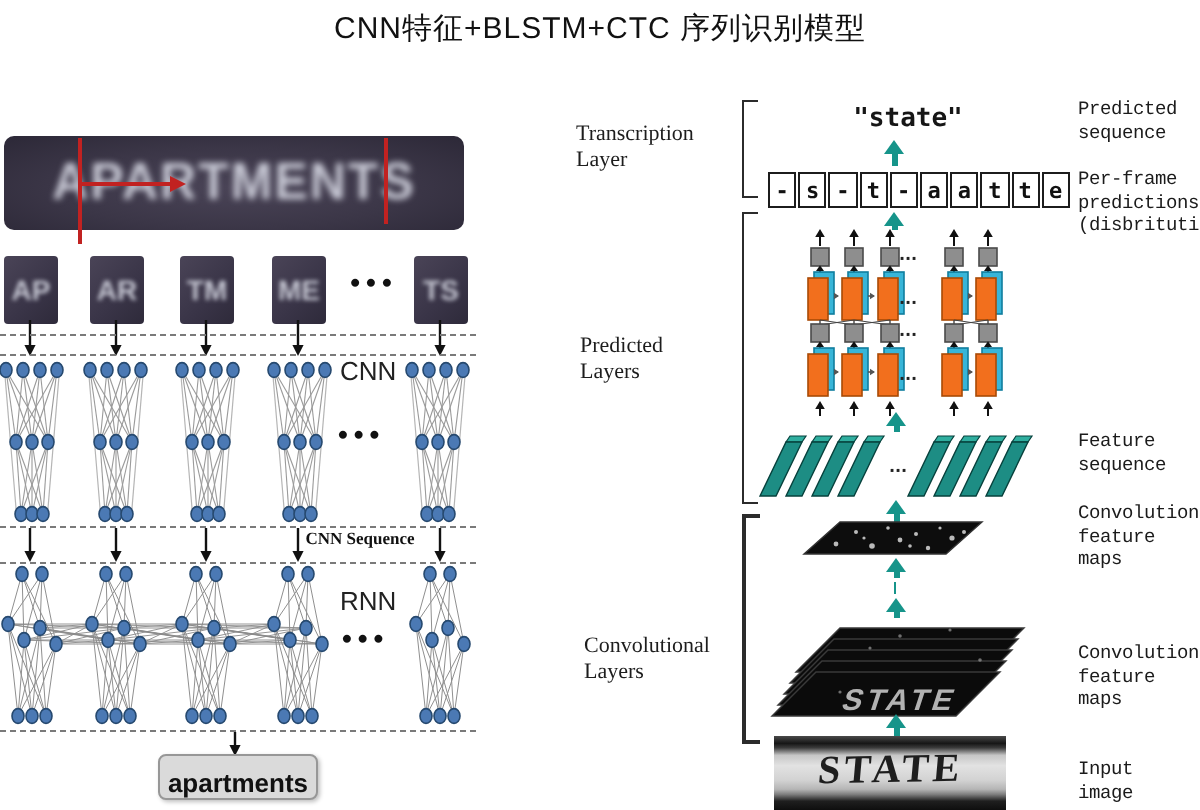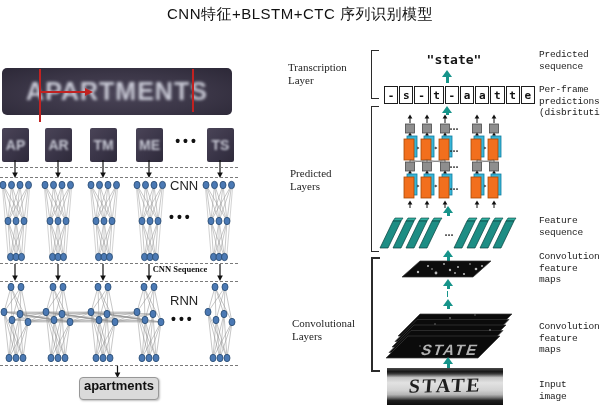--- a/index.html
+++ b/index.html
@@ -21,21 +21,21 @@
   .patch{top:128px;width:27px;height:34px;border-radius:2px;
     background:linear-gradient(135deg,#4a4457 0%,#393447 60%,#2e2a3a 100%);
     display:flex;align-items:center;justify-content:center;overflow:hidden;}
   .patch span{color:#c5c6d2;font-weight:bold;font-size:14px;filter:blur(1.1px);}
   .bigdots{color:#111;font-weight:bold;font-size:14px;letter-spacing:3px;}
   .dashline{left:0;width:238px;border-top:1.4px dashed #7a7a7a;height:0;}
   .sideword{color:#222;font-size:13px;font-family:"Liberation Sans",sans-serif;}
   #cnn-seq-label{left:150px;top:264px;width:60px;text-align:center;font-size:8.5px;
     font-weight:bold;font-family:"Liberation Serif",serif;color:#111;}
   #apartments-box{left:79px;top:377px;width:78px;height:21px;background:#dadada;
-    border:1px solid #979797;border-radius:4px;display:flex;align-items:flex-start;
+    border:1px solid #979797;border-radius:4px;display:flex;align-items:flex-end;
     justify-content:center;font-weight:bold;font-size:13px;color:#111;
     box-shadow:1px 1px 2px rgba(0,0,0,.25);}
   
   .layer-label{width:72px;text-align:left;font-family:"Liberation Serif",serif;
     font-size:11px;line-height:13px;color:#1d1d1d;}
   .bracket{left:371px;width:7px;border:1.3px solid #2b2b2b;border-right:none;}
   #bracket-conv{border-width:2.2px;}
   #state-word{left:404px;top:52px;width:100px;text-align:center;
     font-family:"DejaVu Sans Mono",monospace;font-weight:bold;font-size:13px;color:#161616;}
   #frame-row{left:384px;top:86px;display:flex;gap:1px;}

